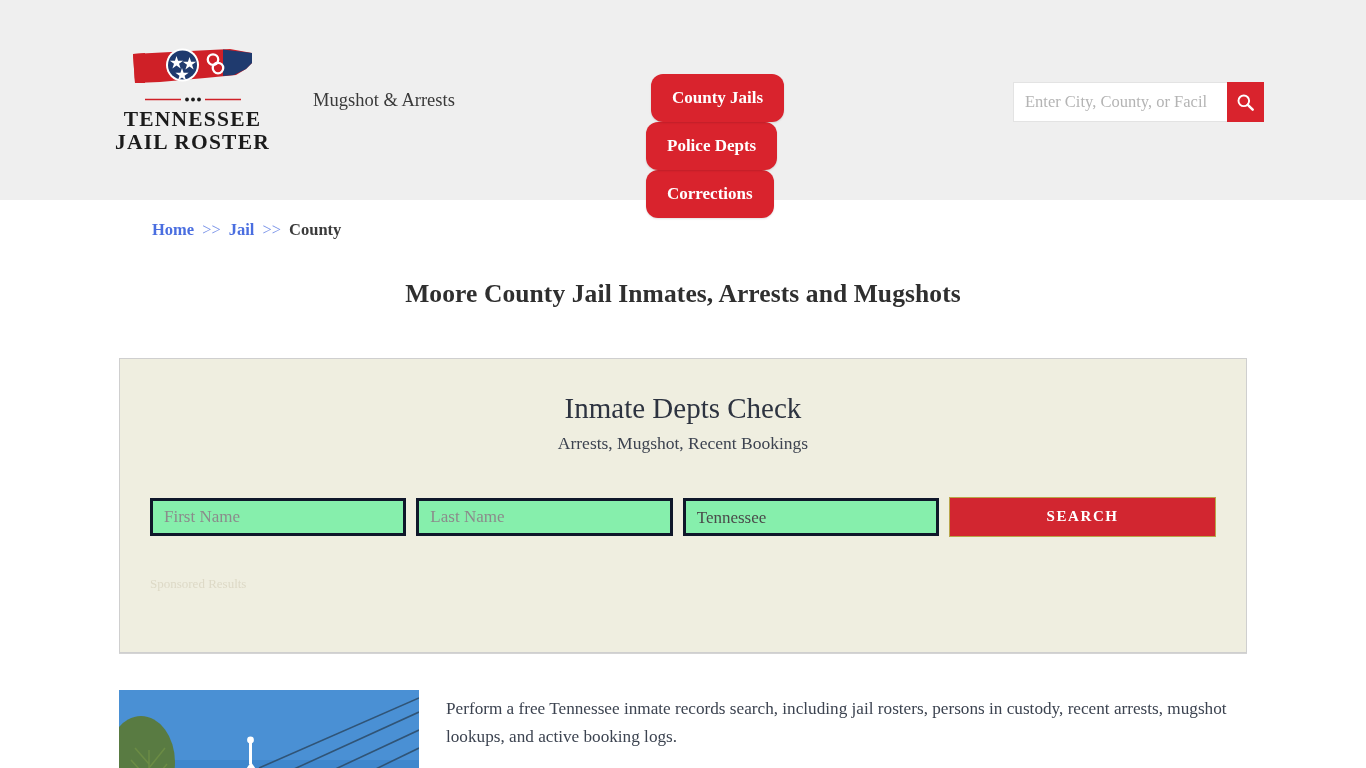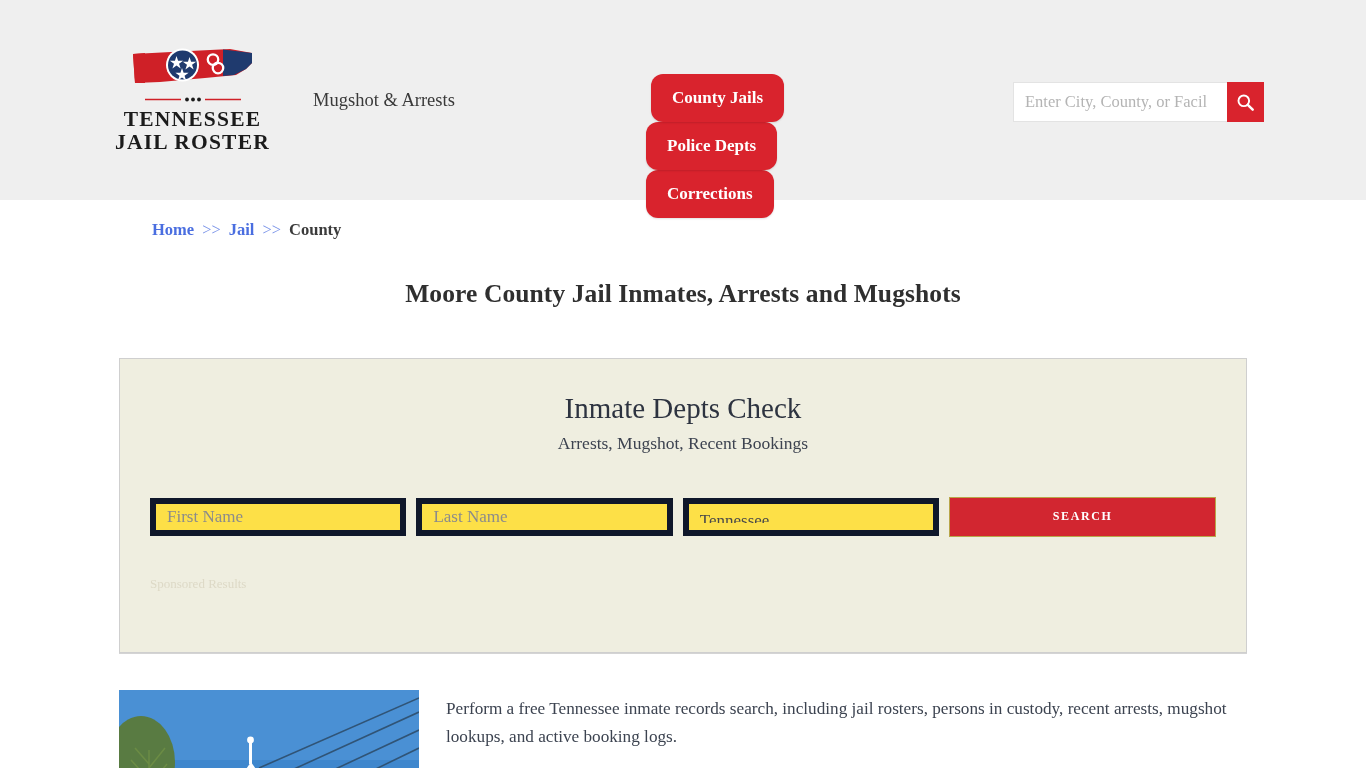--- a/index.html
+++ b/index.html
@@ -192,22 +192,22 @@
   }
 
   .panel-form {
     display: flex;
     margin-top: 44px;
     gap: 10px;
   }
 
   .panel-form .field {
     height: 38px;
-    border: 6px solid #0f172a;
-    background: #fde047;
+    border: 3px solid #0f172a;
+    background: #86efac;
     font-family: "Liberation Serif", serif;
     font-size: 17px;
     color: #4a4a4a;
     padding: 7px 11px;
     outline: none;
   }
   .panel-form .field::placeholder { color: #8b8b8b; opacity: 1; }
 
   .field-first { width: 259px; }
   .field-last  { width: 259px; }
@@ -229,21 +229,21 @@
 
   .search-submit {
     width: 270px;
     height: 40px;
     margin-top: -1px;
     background: #d22630;
     border: 1px solid #b8a64a;
     color: #ffffff;
     font-family: "Liberation Serif", serif;
     font-weight: bold;
-    font-size: 12px;
+    font-size: 15px;
     letter-spacing: 1.6px;
     cursor: pointer;
   }
 
   .sponsored-label {
     margin-top: 39px;
     font-family: "Liberation Serif", serif;
     font-size: 13px;
     color: #ddd9c6;
   }

